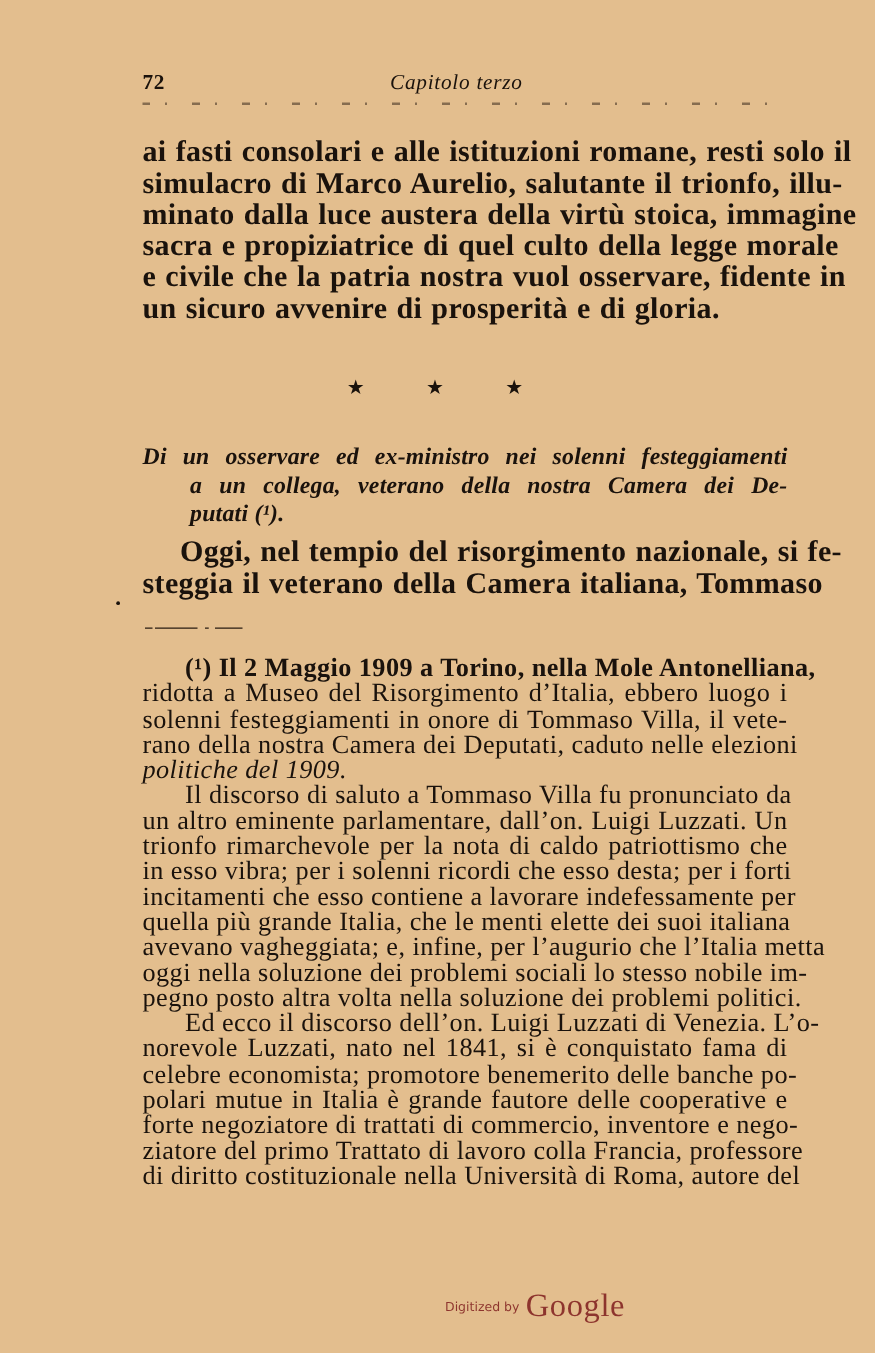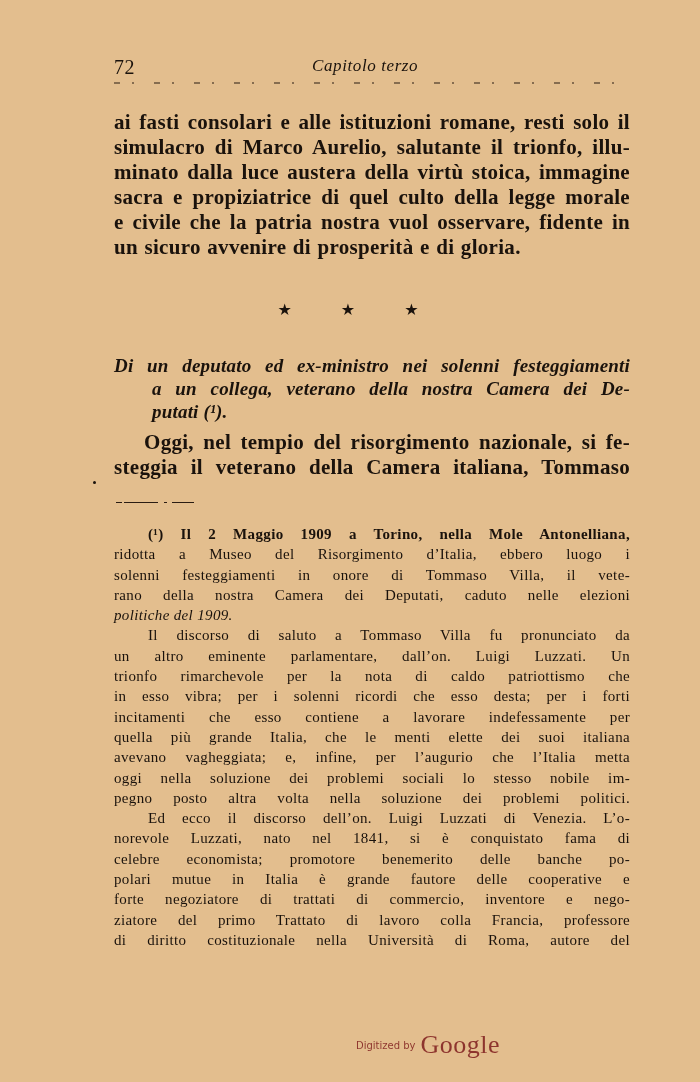--- a/index.html
+++ b/index.html
@@ -25,22 +25,22 @@
       left: 114px;
       top: 56px;
       width: 516px;
       height: 22px;
     }
     .page-number {
       position: absolute;
       left: 0;
       top: 0;
       font-family: "Liberation Serif", serif;
-      font-weight: normal;
-      font-size: 20px;
+      font-weight: bold;
+      font-size: 17px;
       letter-spacing: 0.5px;
     }
     .running-title {
       position: absolute;
       left: 198px;
       top: 0;
       font-family: "Liberation Serif", serif;
       font-style: italic;
       font-size: 17px;
       letter-spacing: 0.6px;
@@ -53,21 +53,21 @@
       height: 2px;
       background: repeating-linear-gradient(90deg, #3a2a1c 0 6px, transparent 6px 18px, #3a2a1c 18px 20px, transparent 20px 40px);
       opacity: 0.55;
     }
     .body-text {
       position: absolute;
       left: 114px;
       width: 516px;
       font-family: "Liberation Serif", serif;
       font-weight: bold;
-      font-size: 21px;
+      font-size: 24px;
       line-height: 25px;
       text-align: justify;
       letter-spacing: 0.3px;
       word-spacing: 1px;
     }
     .body-text .line {
       display: block;
       text-align: justify;
       text-align-last: justify;
       white-space: nowrap;
@@ -133,21 +133,21 @@
       top: 0;
       height: 1px;
       background: #2a1c12;
     }
     .footnotes {
       position: absolute;
       left: 114px;
       top: 524px;
       width: 516px;
       font-family: "Liberation Serif", serif;
-      font-size: 15px;
+      font-size: 21px;
       line-height: 20.3px;
       letter-spacing: 0.35px;
     }
     .footnotes .line {
       display: block;
       white-space: nowrap;
       text-align: justify;
       text-align-last: justify;
     }
     .footnotes .line.indent { padding-left: 34px; }
@@ -188,21 +188,21 @@
     <span class="line">simulacro di Marco Aurelio, salutante il trionfo, illu-</span>
     <span class="line">minato dalla luce austera della virtù stoica, immagine</span>
     <span class="line">sacra e propiziatrice di quel culto della legge morale</span>
     <span class="line">e civile che la patria nostra vuol osservare, fidente in</span>
     <span class="line last">un sicuro avvenire di prosperità e di gloria.</span>
   </div>
 
   <div class="stars">★ ★ ★</div>
 
   <div class="heading">
-    <span class="line">Di un deputato ed ex-ministro nei solenni festeggiamenti</span>
+    <span class="line">Di un osservare ed ex-ministro nei solenni festeggiamenti</span>
     <span class="line indent">a un collega, veterano della nostra Camera dei De-</span>
     <span class="line indent last">putati (¹).</span>
   </div>
 
   <div class="body-text para2">
     <span class="line first">Oggi, nel tempio del risorgimento nazionale, si fe-</span>
     <span class="line">steggia il veterano della Camera italiana, Tommaso</span>
   </div>
 
   <div class="margin-dot"></div>

